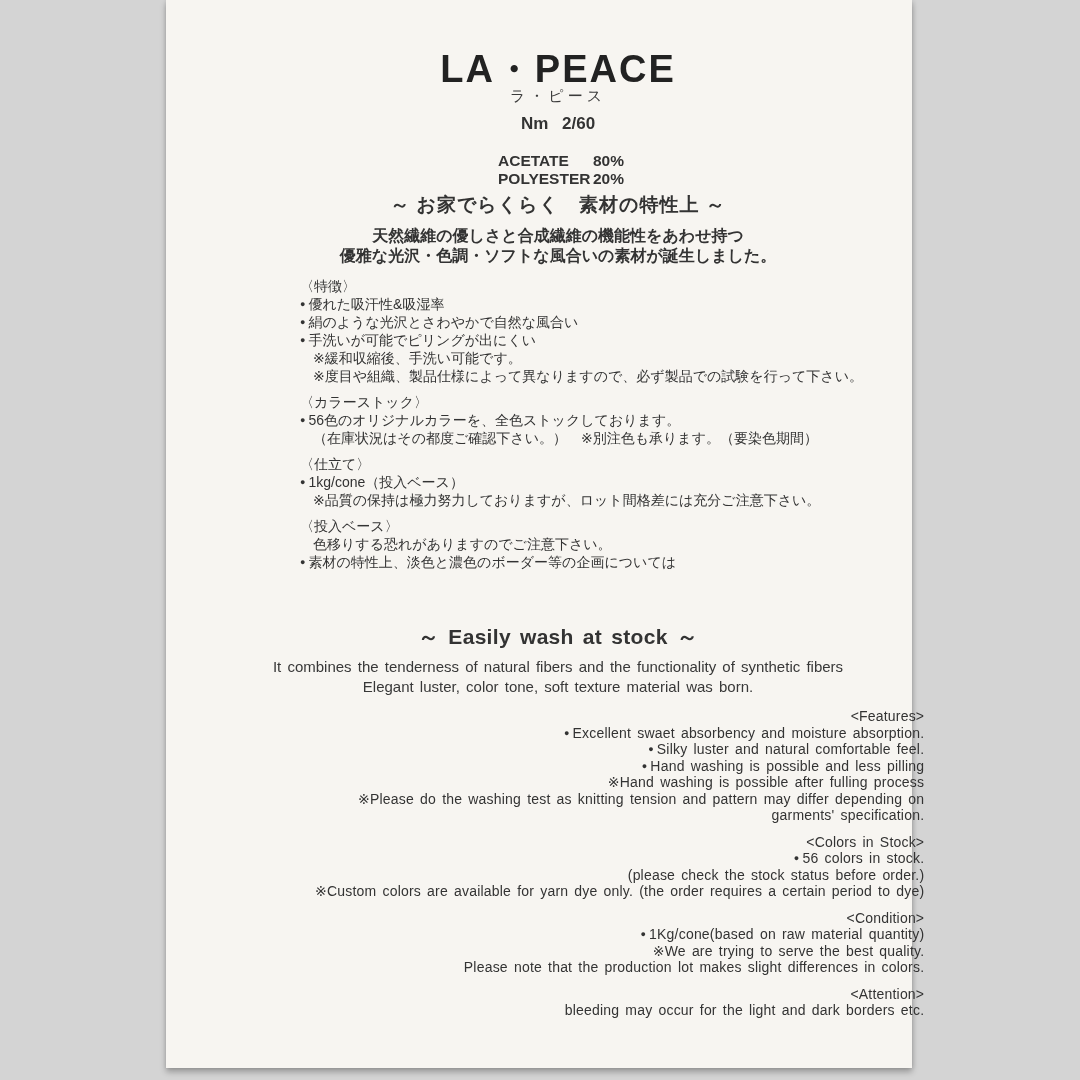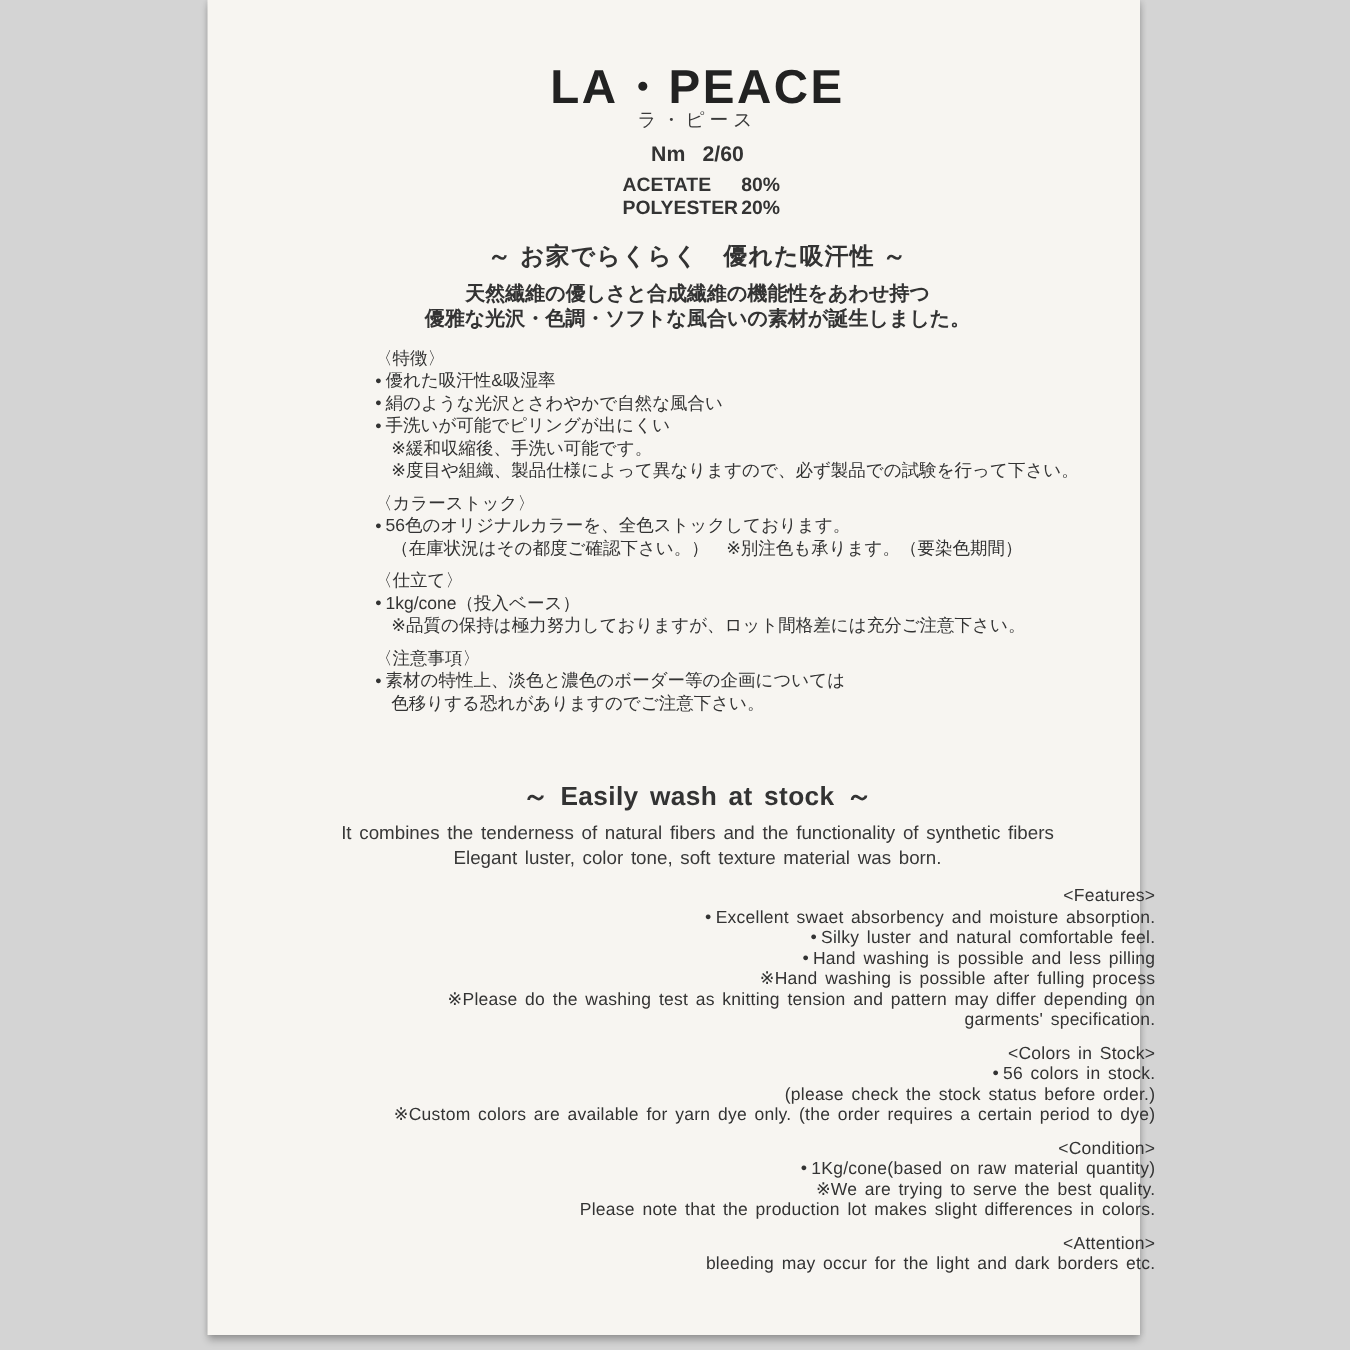--- a/index.html
+++ b/index.html
@@ -17,21 +17,21 @@
     position:absolute; left:166px; top:0; width:746px; height:1068px;
     background:var(--paper);
     box-shadow:0 4px 6px rgba(0,0,0,.28), 2px 0 4px rgba(0,0,0,.06), -1px 0 3px rgba(0,0,0,.05);
   }
   .content{position:absolute; left:38px; top:0; width:708px; height:100%;}
   .centered{position:absolute; left:0; width:100%; text-align:center; white-space:nowrap;}
 
   .title{top:44px; font-size:38px; font-weight:bold; letter-spacing:2px; color:var(--title);}
   .kana{top:87px; font-size:15px; letter-spacing:4px; font-weight:500; color:#3a3a3a;}
   .nm{top:114px; font-size:17px; font-weight:bold; word-spacing:9px;}
-  .comp{position:absolute; left:294px; top:140px; font-size:15.5px; font-weight:bold; line-height:18px; white-space:nowrap;}
+  .comp{position:absolute; left:294px; top:152px; font-size:15.5px; font-weight:bold; line-height:18px; white-space:nowrap;}
   .comp .mat{display:inline-block; width:95px;}
 
   .jp-headline{top:192px; font-size:19px; font-weight:bold; letter-spacing:1px;}
   .jp-intro{top:226px; font-size:16px; font-weight:bold; line-height:19.5px;}
 
   .en-headline{top:623px; font-size:21px; font-weight:bold; word-spacing:3px; letter-spacing:.3px;}
   .en-intro{top:657px; font-size:15px; line-height:20px; word-spacing:2px; color:#383838;}
 
   .jp-sections{position:absolute; left:96px; top:277px; font-size:14px; line-height:18px;}
   .jp-sections .section{margin-bottom:8px;}
@@ -56,21 +56,21 @@
 
     <div class="comp">
       <div class="comp-row">
         <span class="mat">ACETATE</span><span class="pct">80%</span>
       </div>
       <div class="comp-row">
         <span class="mat">POLYESTER</span><span class="pct">20%</span>
       </div>
     </div>
 
-    <div class="centered jp-headline">～ お家でらくらく　優れた吸汗性 ～</div>
+    <div class="centered jp-headline">～ お家でらくらく　素材の特性上 ～</div>
     <div class="centered jp-intro">
       <div>天然繊維の優しさと合成繊維の機能性をあわせ持つ</div>
       <div>優雅な光沢・色調・ソフトな風合いの素材が誕生しました。</div>
     </div>
 
     <div class="jp-sections" id="jp-sections">
         <div class="section">
           <div class="sec-heading">〈特徴〉</div>
           <div class="line ind0"><span class="blt">●</span>優れた吸汗性&amp;吸湿率</div>
           <div class="line ind0"><span class="blt">●</span>絹のような光沢とさわやかで自然な風合い</div>
@@ -82,23 +82,23 @@
           <div class="sec-heading">〈カラーストック〉</div>
           <div class="line ind0"><span class="blt">●</span>56色のオリジナルカラーを、全色ストックしております。</div>
           <div class="line ind1">（在庫状況はその都度ご確認下さい。）　※別注色も承ります。（要染色期間）</div>
         </div>
         <div class="section">
           <div class="sec-heading">〈仕立て〉</div>
           <div class="line ind0"><span class="blt">●</span>1kg/cone（投入ベース）</div>
           <div class="line ind1">※品質の保持は極力努力しておりますが、ロット間格差には充分ご注意下さい。</div>
         </div>
         <div class="section">
-          <div class="sec-heading">〈注意事項〉</div>
+          <div class="sec-heading">〈投入ベース〉</div>
+          <div class="line ind1">色移りする恐れがありますのでご注意下さい。</div>
           <div class="line ind0"><span class="blt">●</span>素材の特性上、淡色と濃色のボーダー等の企画については</div>
-          <div class="line ind1">色移りする恐れがありますのでご注意下さい。</div>
         </div>
       </div>
 
     <div class="centered en-headline">～ Easily wash at stock ～</div>
     <div class="centered en-intro">
       <div>It combines the tenderness of natural fibers and the functionality of synthetic fibers</div>
       <div>Elegant luster, color tone, soft texture material was born.</div>
     </div>
 
     <div class="en-sections" id="en-sections">

